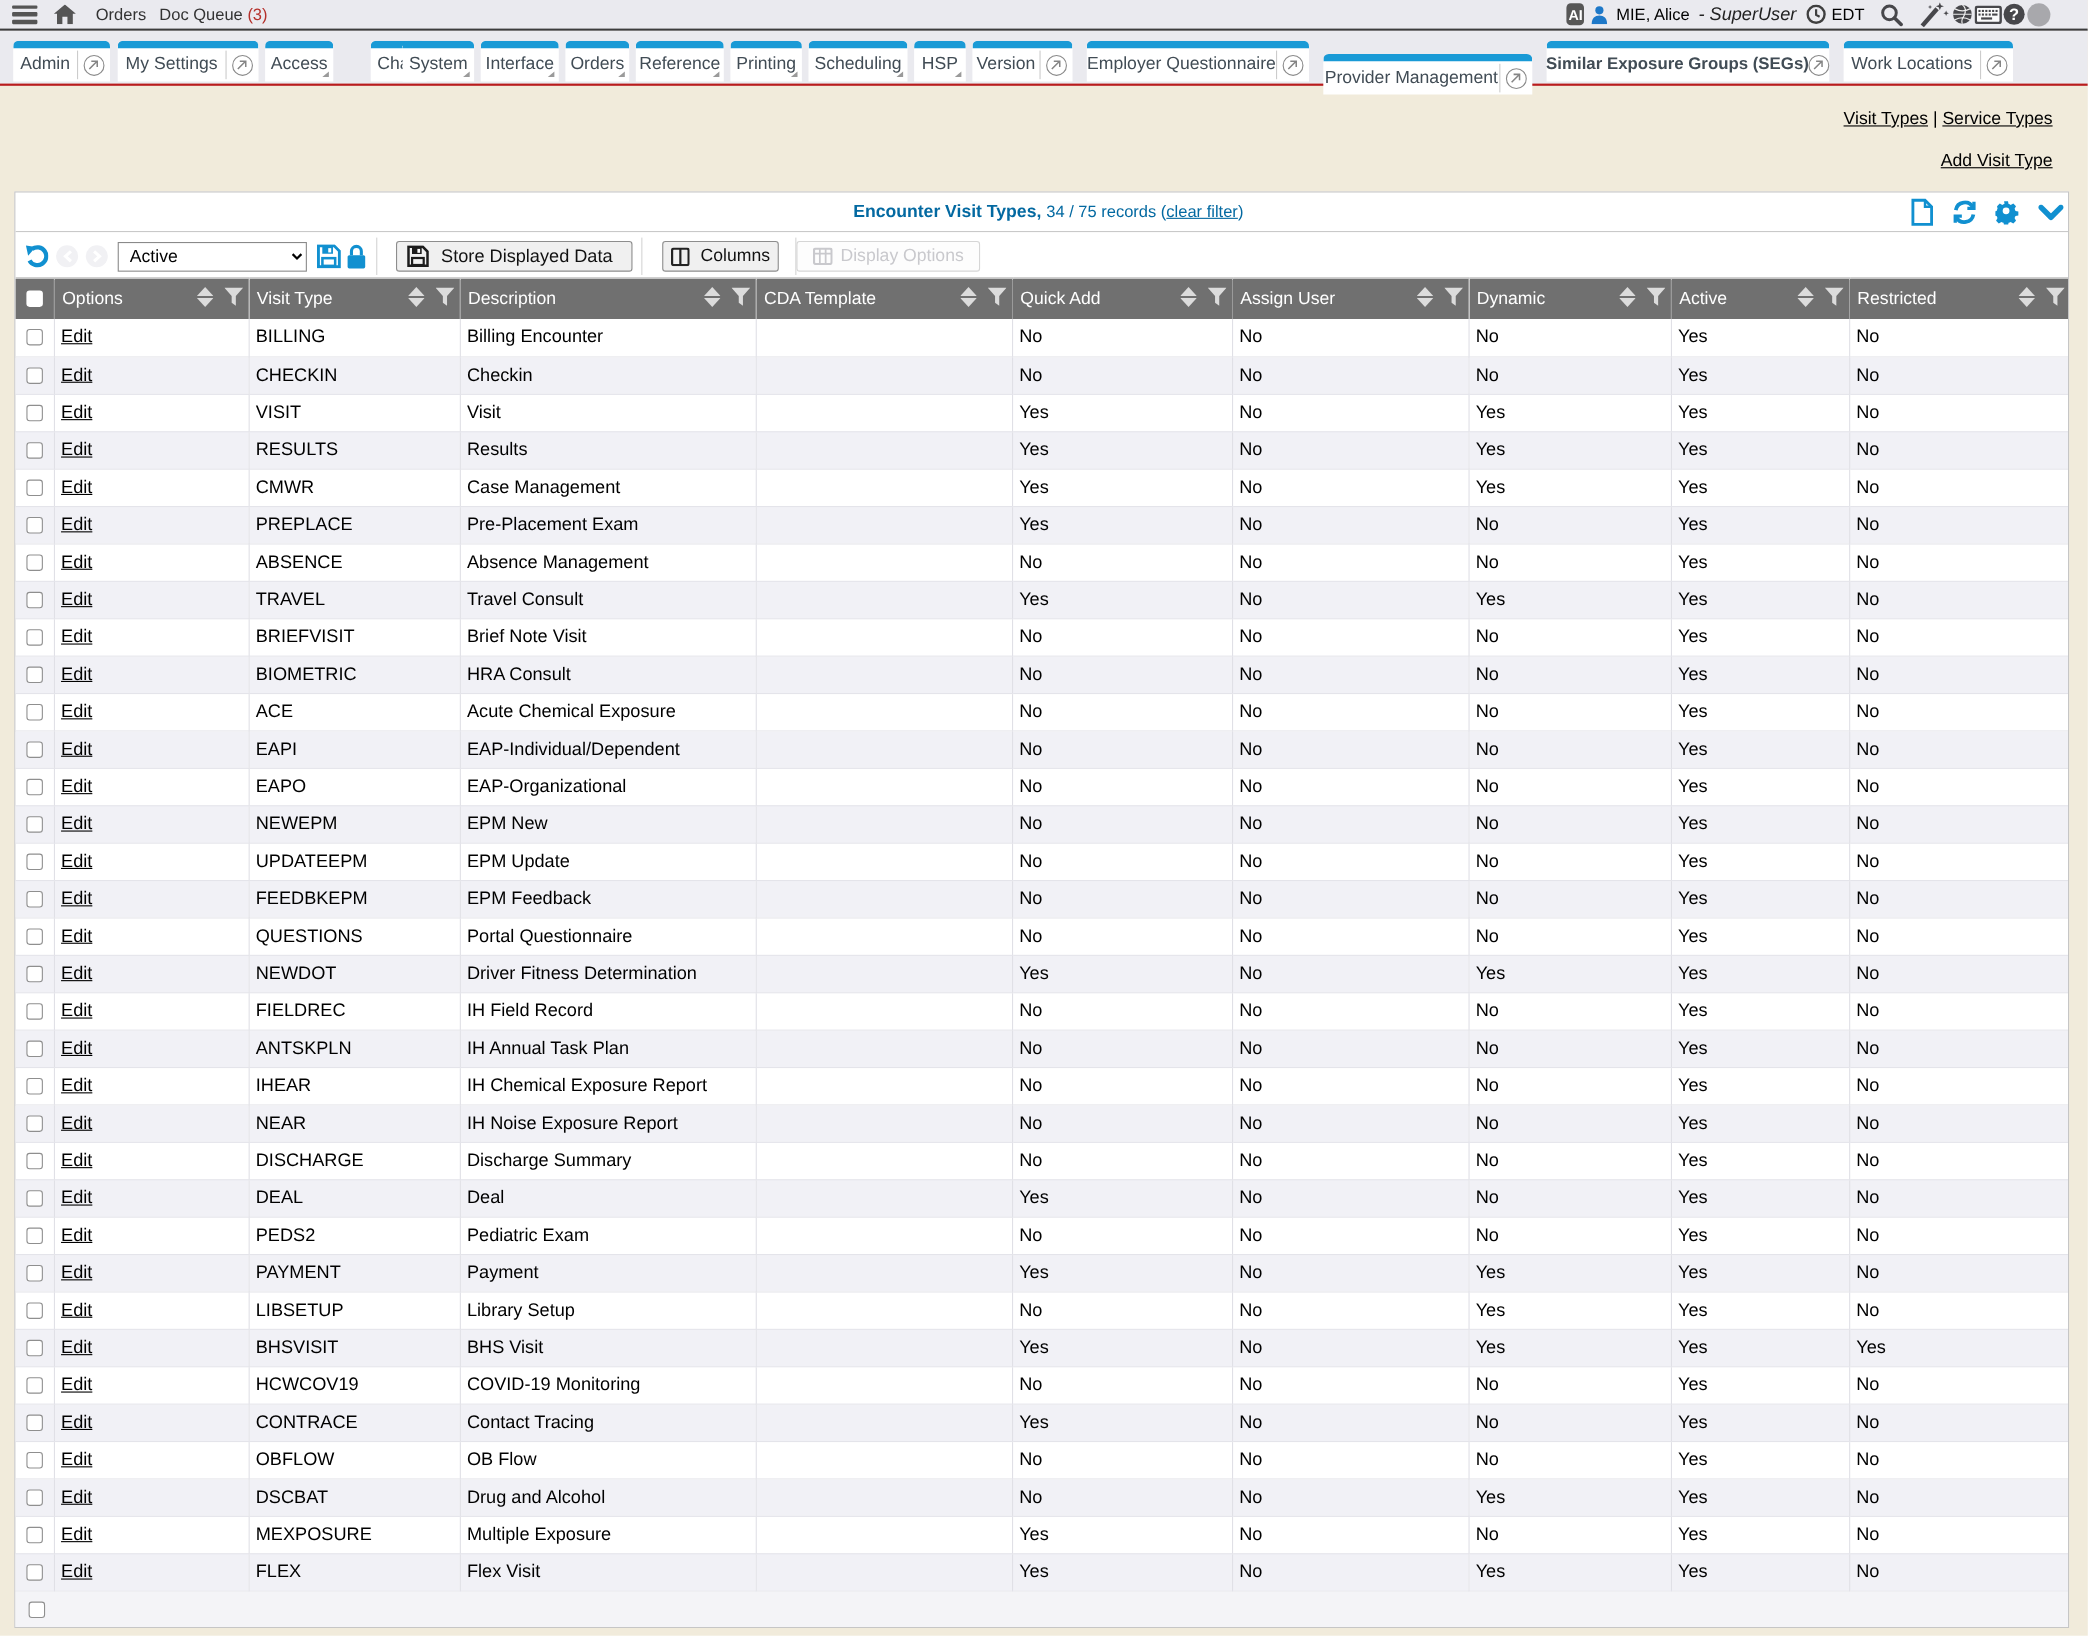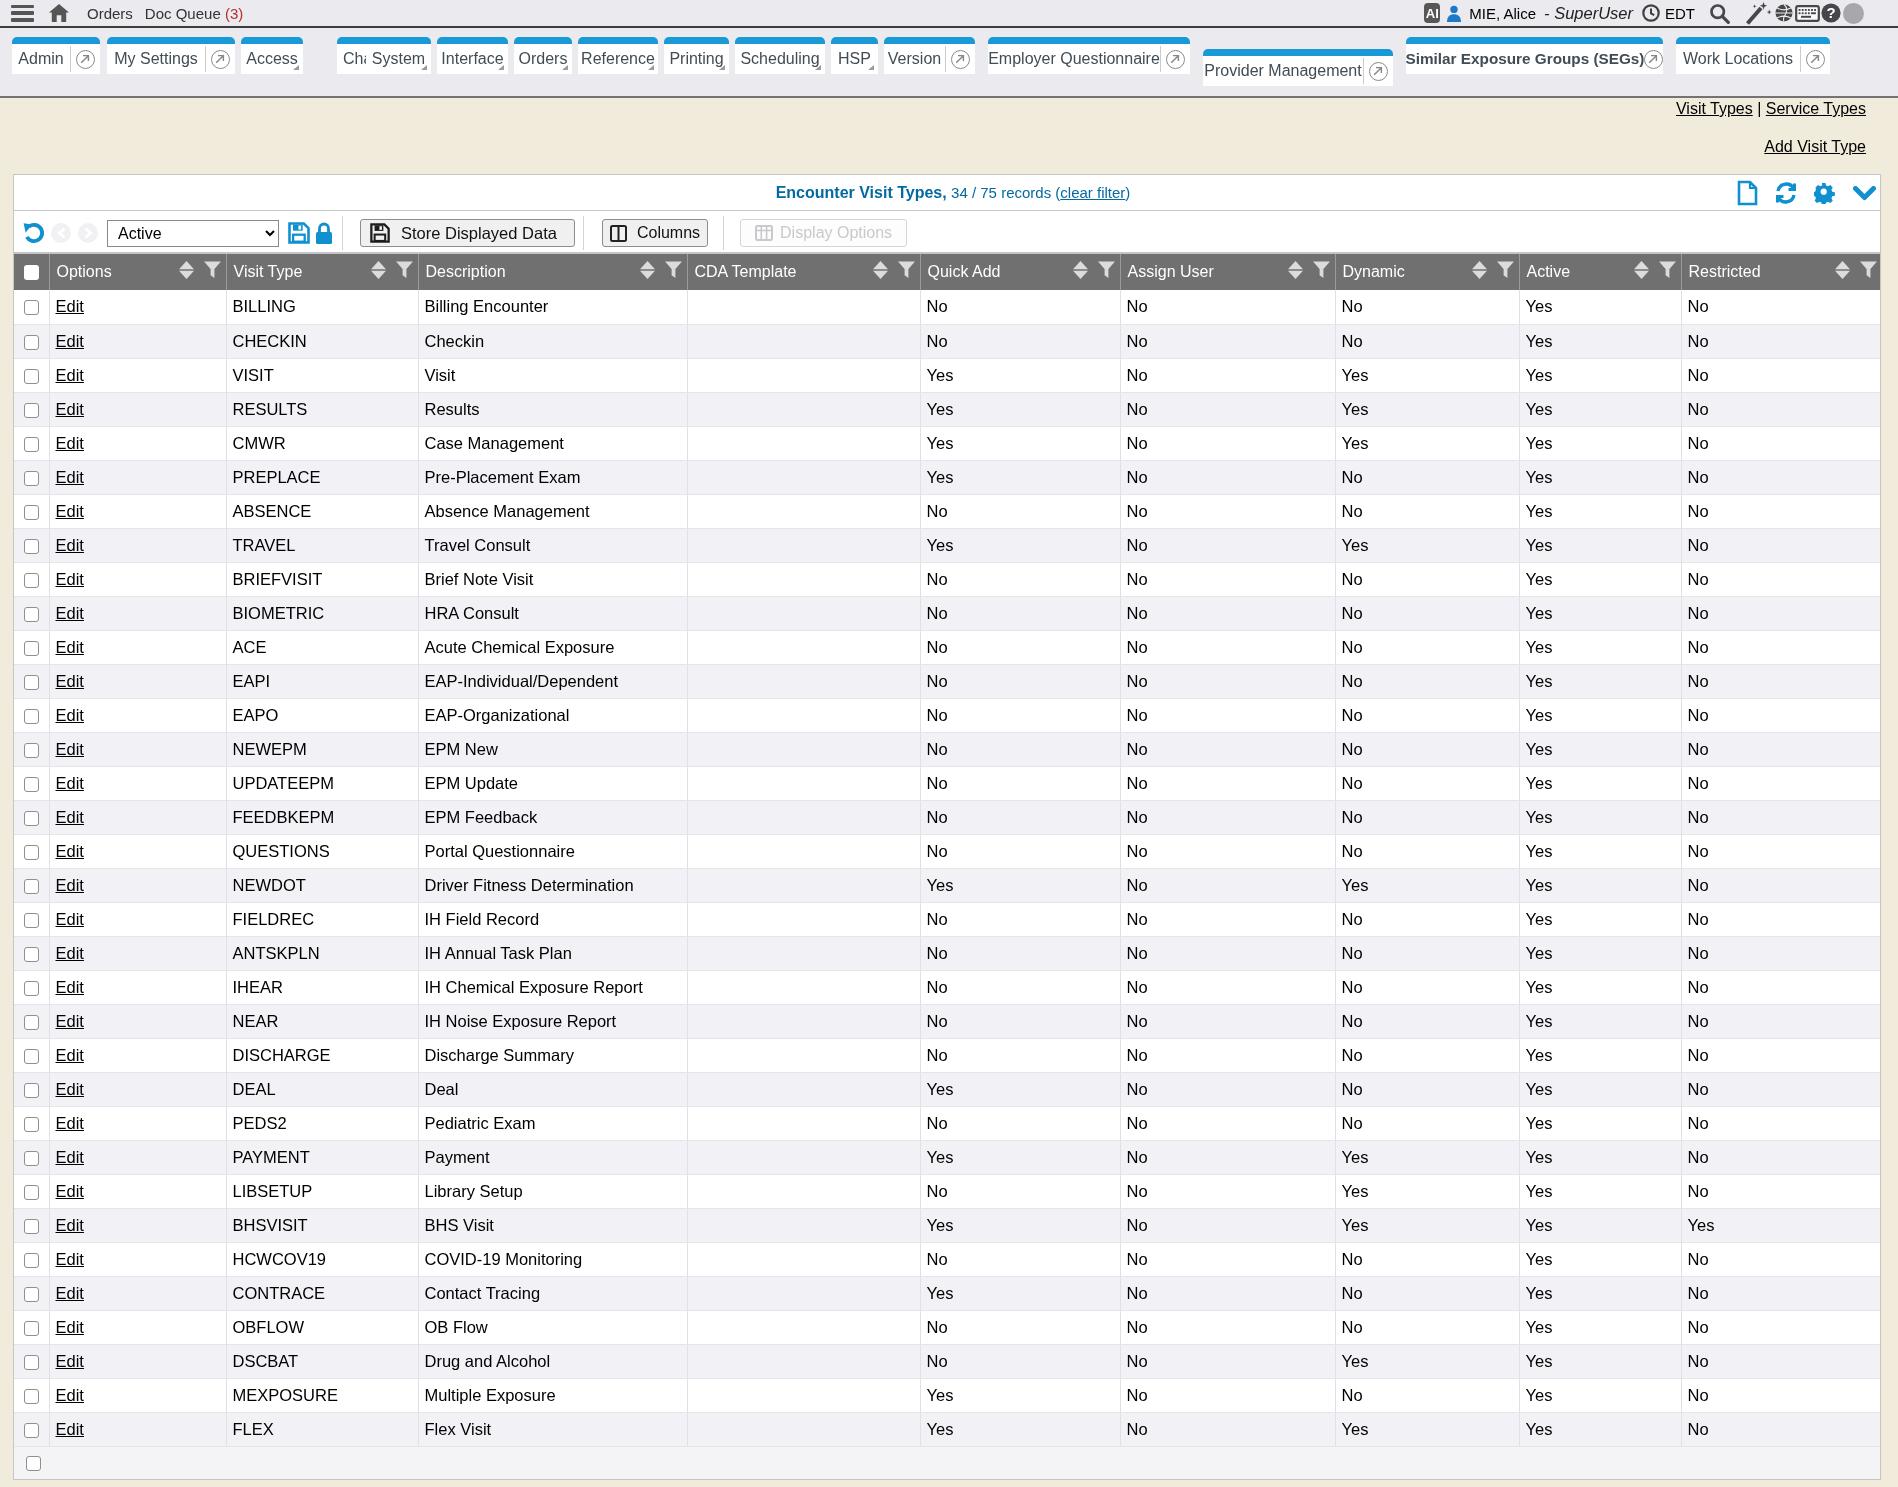--- a/index.html
+++ b/index.html
@@ -19,21 +19,21 @@
 .burger { width:23px; height:17px; margin-left:11px; display:flex; flex-direction:column; justify-content:space-between; }
 .burger div { height:3.5px; background:#555; border-radius:1px; }
 .home { margin-left:15px; }
 .tb-link { color:#333; }
 .tb-right { position:absolute; right:34px; top:0; height:26px; display:flex; align-items:center; }
 .tb-right > * { flex:none; }
 .ai-badge { background:#575757; color:#fff; font-weight:bold; font-size:13px; border-radius:4px; width:16px; height:20px; display:flex; align-items:center; justify-content:center; }
 .sup { font-style:italic; color:#222; font-size:16.5px; }
 
 .tabstrip {
-  height:70px; background:#eaeaef; border-bottom:2px solid #737373;
+  height:50px; background:#eaeaef; border-bottom:2px solid #b91c1c;
   position:relative;
 }
 .tab {
   position:absolute; top:9px; height:37px; background:#fff; white-space:nowrap;
   border-radius:5px 5px 0 0; border-top:7px solid #199ad6;
   display:flex; align-items:center; justify-content:center;
   color:#414c55; font-size:16px;
 }
 .tab .tsep { width:1px; height:26px; background:#ccc; margin:0 0; }
 .tab.menu::after {
@@ -306,21 +306,21 @@
         </svg>
     Store Displayed Data</button>
   <span class="vsep" style="margin-left:8px;"></span>
   <button class="btn" style="margin-left:18px;padding:0 7px;gap:10px;">
     <svg width="17" height="17" viewBox="0 0 17 17">
           <rect x="1" y="1" width="15" height="15" rx="1.5" fill="none" stroke="#222" stroke-width="2"></rect>
           <path d="M8.5 1 V16" stroke="#222" stroke-width="2"></path>
         </svg>
     Columns</button>
   <span class="vsep" style="margin-left:15px;"></span>
-  <button class="btn disabled" style="margin-left:16px;padding:0 14px;">
+  <button class="btn disabled" style="padding:0 14px;">
     <svg width="18" height="16" viewBox="0 0 18 16">
           <rect x="1" y="1" width="16" height="14" rx="1.5" fill="none" stroke="#c9c9cd" stroke-width="2"></rect>
           <path d="M1 5.5 H17 M6.3 1 V15 M11.6 1 V15" stroke="#c9c9cd" stroke-width="1.6"></path>
         </svg>
     Display Options</button>
     </div>
   <table class="grid" id="grid">
       <colgroup>
         <col style="width:35px">
         <col style="width:177px">

